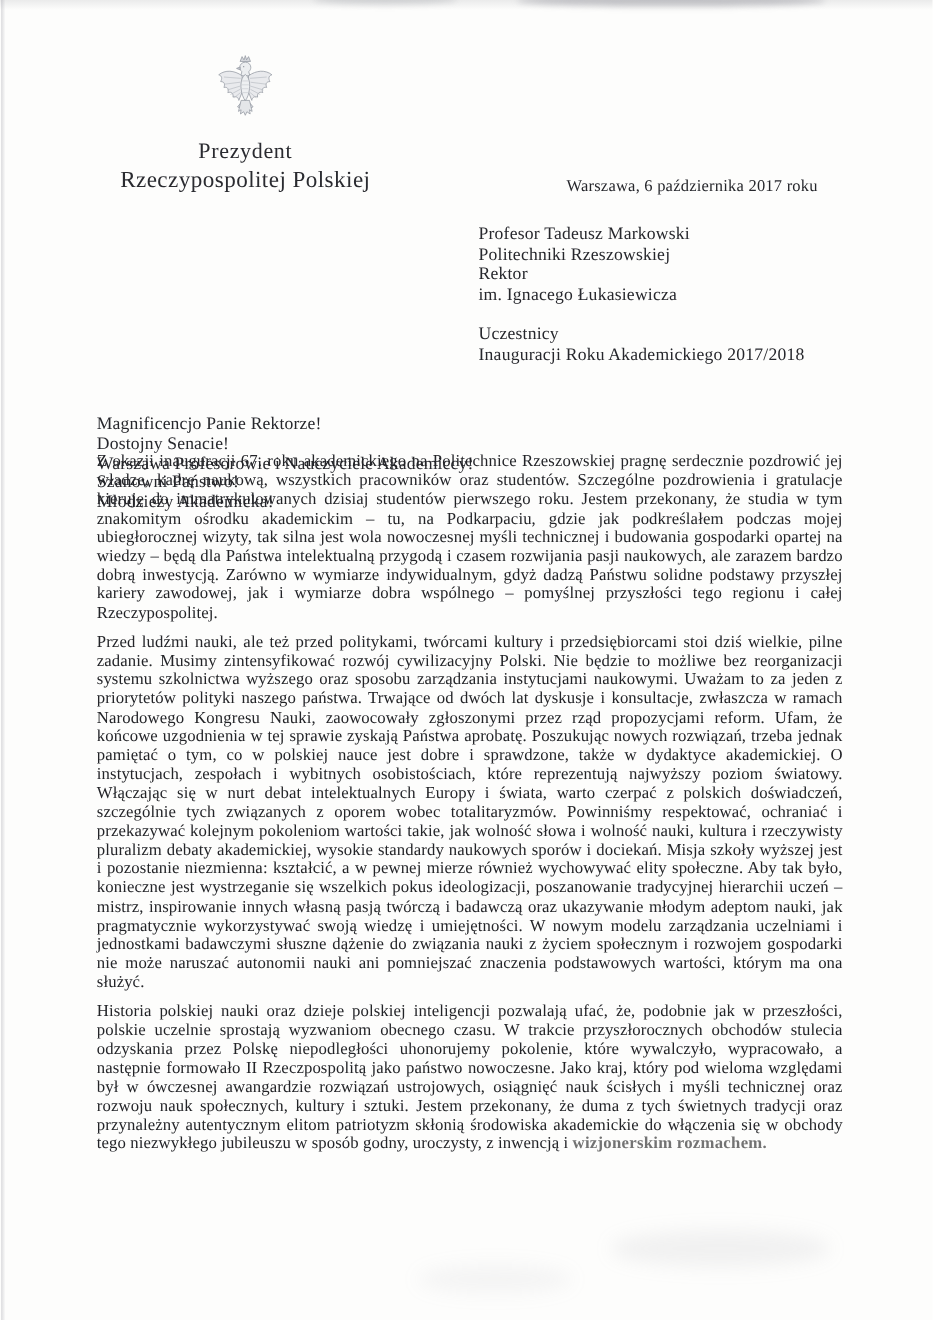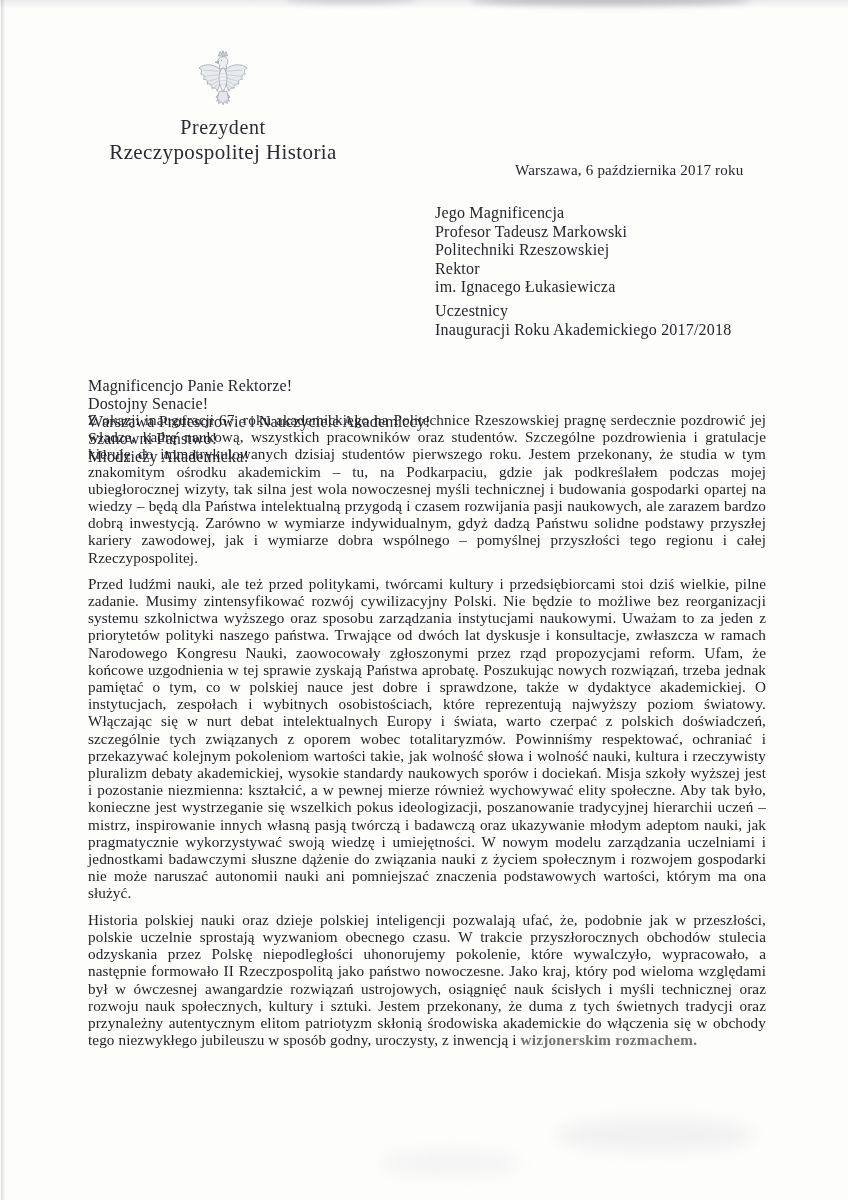--- a/index.html
+++ b/index.html
@@ -31,35 +31,35 @@
   .smudge-b { top: -5px; left: 285px; width: 130px; height: 9px;  background: rgba(120,122,132,0.25); filter: blur(3px); }
   .smudge-c { top: 1118px; left: 555px; width: 200px; height: 34px; background: rgba(160,160,168,0.12); filter: blur(8px); }
   .smudge-d { top: 1150px; left: 380px; width: 140px; height: 26px; background: rgba(160,160,168,0.09); filter: blur(8px); }
 
   
   .letterhead {
     position: absolute; top: 50px; left: 98px; width: 250px;
     text-align: center;
   }
   .emblem { display: block; margin: 0 auto; width: 58px; height: 66px; }
-  .lh-line1 { font-size: 20px; letter-spacing: 0.6px; color: #2a2b30; }
+  .lh-line1 { margin-top: 11px; font-size: 20px; letter-spacing: 0.6px; color: #2a2b30; }
   .lh-line2 { margin-top: 1px; font-size: 21px; letter-spacing: 0.4px; color: #2a2b30; }
 
   
   .dateline {
     position: absolute; top: 162px; left: 515px;
     font-size: 15px; letter-spacing: 0.2px;
   }
 
   
   .addressee {
     position: absolute; top: 204px; left: 435px;
     font-size: 16px; line-height: 18.6px; letter-spacing: 0.2px;
   }
-  .participants { margin-top: 5px; }
+  .participants { margin-top: 17px; }
 
   
   .salutation {
     position: absolute; top: 333px; left: 88px;
     font-size: 16px; line-height: 17.8px; letter-spacing: 0.15px; margin-top: 44px;
   }
 
   
   .letter-body {
     position: absolute; top: 411px; left: 88px; width: 678px;
@@ -102,27 +102,26 @@
         <path d="M45 30 C39.5 34 37.5 42 38.5 52 C39.5 60 41.5 66 45 70.5 C48.5 66 50.5 60 51.5 52 C52.5 42 50.5 34 45 30 Z" fill="#eef0f2"></path>
         <path d="M40 40 h10 M39.5 46 h11 M40 52 h10 M41 58 h8" fill="none" stroke="#c3c7cd" stroke-width="0.9"></path>
 
         <path d="M40.5 71 L33 80 L38.5 82.5 Z" fill="#dfe1e5"></path>
         <path d="M49.5 71 L57 80 L51.5 82.5 Z" fill="#dfe1e5"></path>
 
         <path d="M38.5 70 L51.5 70 L55.5 87 L51.5 84.5 L52.5 91 L47.5 87.5 L45 93 L42.5 87.5 L37.5 91 L38.5 84.5 L34.5 87 Z" fill="#e4e6e9"></path>
       </g>
     </svg>
     <div class="lh-line1">Prezydent</div>
-    <div class="lh-line2">Rzeczypospolitej Historia</div>
+    <div class="lh-line2">Rzeczypospolitej Polskiej</div>
   </div>
 
   <div class="dateline">Warszawa, 6 października 2017 roku</div>
 
   <div class="addressee">
-    <div>Jego Magnificencja</div>
     <div>Profesor Tadeusz Markowski</div>
     <div>Politechniki Rzeszowskiej</div>
     <div>Rektor</div>
     <div>im. Ignacego Łukasiewicza</div>
     <div class="participants">
       <div>Uczestnicy</div>
       <div>Inauguracji Roku Akademickiego 2017/2018</div>
     </div>
   </div>
 

